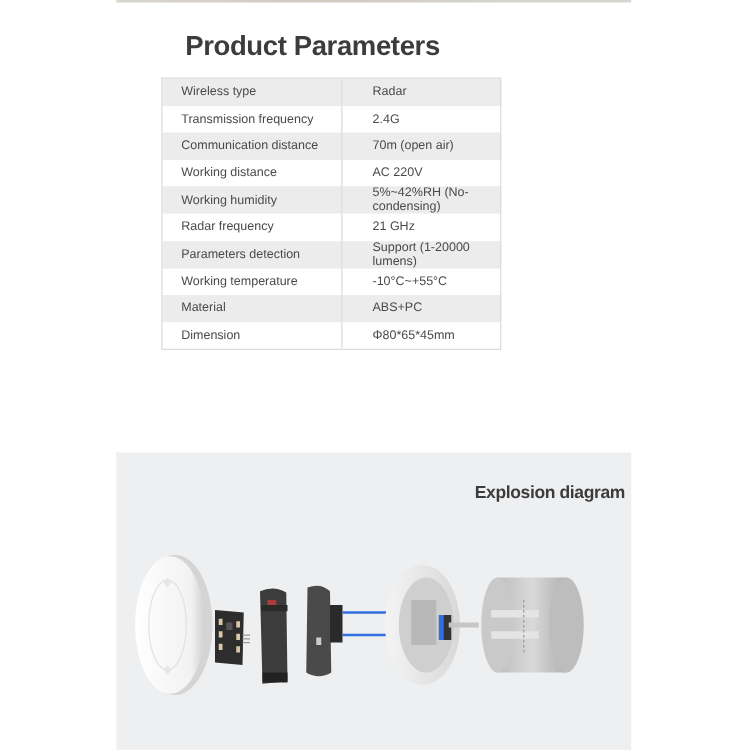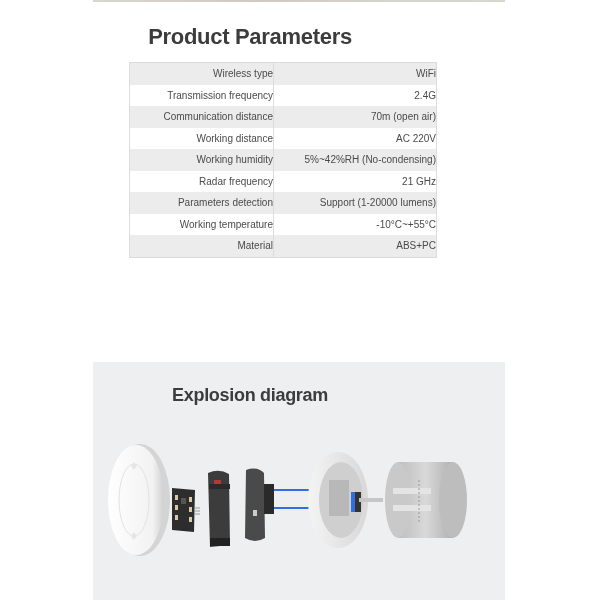--- a/index.html
+++ b/index.html
@@ -10,52 +10,52 @@
     .top-strip {
       position: absolute; left: 93px; top: 0; width: 412px; height: 2px;
       background: linear-gradient(to right, #d9d6cf, #cfcac0 40%, #d6d3cc 70%, #d9d6cf);
     }
     .title {
       position: absolute; left: 0; width: 500px; text-align: center;
       font-weight: bold; color: #3c3c3c; letter-spacing: -0.3px;
     }
     .title.params { top: 24px; font-size: 22px; }
     .params-table {
-      position: absolute; left: 129px; top: 62px; width: 308px;
+      position: absolute; left: 129px; top: 62px; width: 272px;
       border-collapse: collapse; border: 1px solid #dcdcdc;
-      font-size: 10px; color: #4a4a4a; text-align: right;
+      font-size: 10px; color: #4a4a4a;
     }
     .params-table td {
       height: 21.5px; padding: 0; border-right: 1px solid #dcdcdc;
       vertical-align: middle;
     }
     .params-table td.k { width: 128px; padding-left: 15px; }
     .params-table td.v { padding-left: 24px; border-right: none; }
     .params-table tr:nth-child(odd) td { background: #ececec; }
     .params-table tr:nth-child(even) td { background: #ffffff; }
 
     .explosion-panel {
       position: absolute; left: 93px; top: 362px; width: 412px; height: 238px;
       background: #eeeff1;
     }
-    .title.explode { top: 385px; font-size: 18px; }
+    .title.explode { top: 385px; font-size: 14px; text-align: right; }
     .diagram { position: absolute; left: 93px; top: 440px; width: 412px; height: 130px; }
   </style>
 </head>
 <body>
 
 <div class="top-strip"></div>
 
 <div class="title params">Product Parameters</div>
 
 <table class="params-table">
   <tbody>
     <tr>
         <td class="k">Wireless type</td>
-        <td class="v">WiFi</td>
+        <td class="v">Radar</td>
       </tr>
     <tr>
         <td class="k">Transmission frequency</td>
         <td class="v">2.4G</td>
       </tr>
     <tr>
         <td class="k">Communication distance</td>
         <td class="v">70m (open air)</td>
       </tr>
     <tr>
@@ -74,20 +74,24 @@
         <td class="k">Parameters detection</td>
         <td class="v">Support (1-20000 lumens)</td>
       </tr>
     <tr>
         <td class="k">Working temperature</td>
         <td class="v">-10°C~+55°C</td>
       </tr>
     <tr>
         <td class="k">Material</td>
         <td class="v">ABS+PC</td>
+      </tr>
+    <tr>
+        <td class="k">Dimension</td>
+        <td class="v">Φ80*65*45mm</td>
       </tr>
   </tbody>
 </table>
 
 <div class="explosion-panel"></div>
 <div class="title explode">Explosion diagram</div>
 
 <svg class="diagram" viewBox="0 0 412 130" width="412" height="130">
   <defs>
     <linearGradient id="coverG" x1="0" x2="1">

